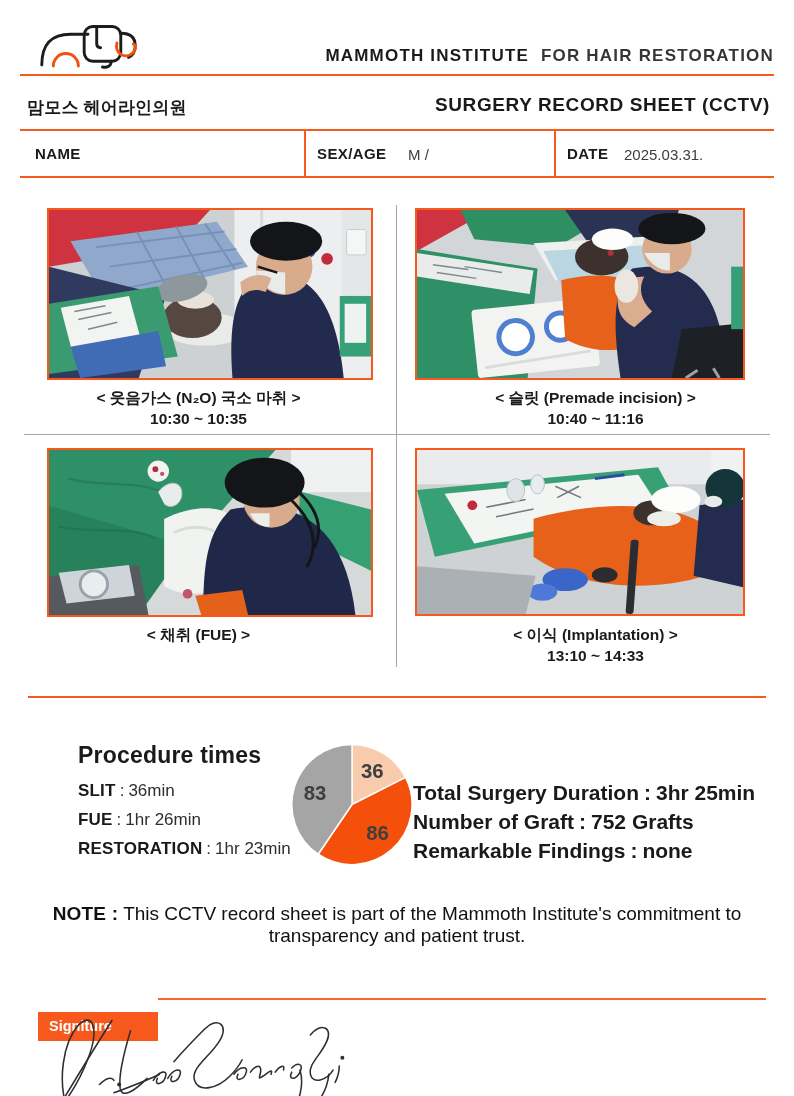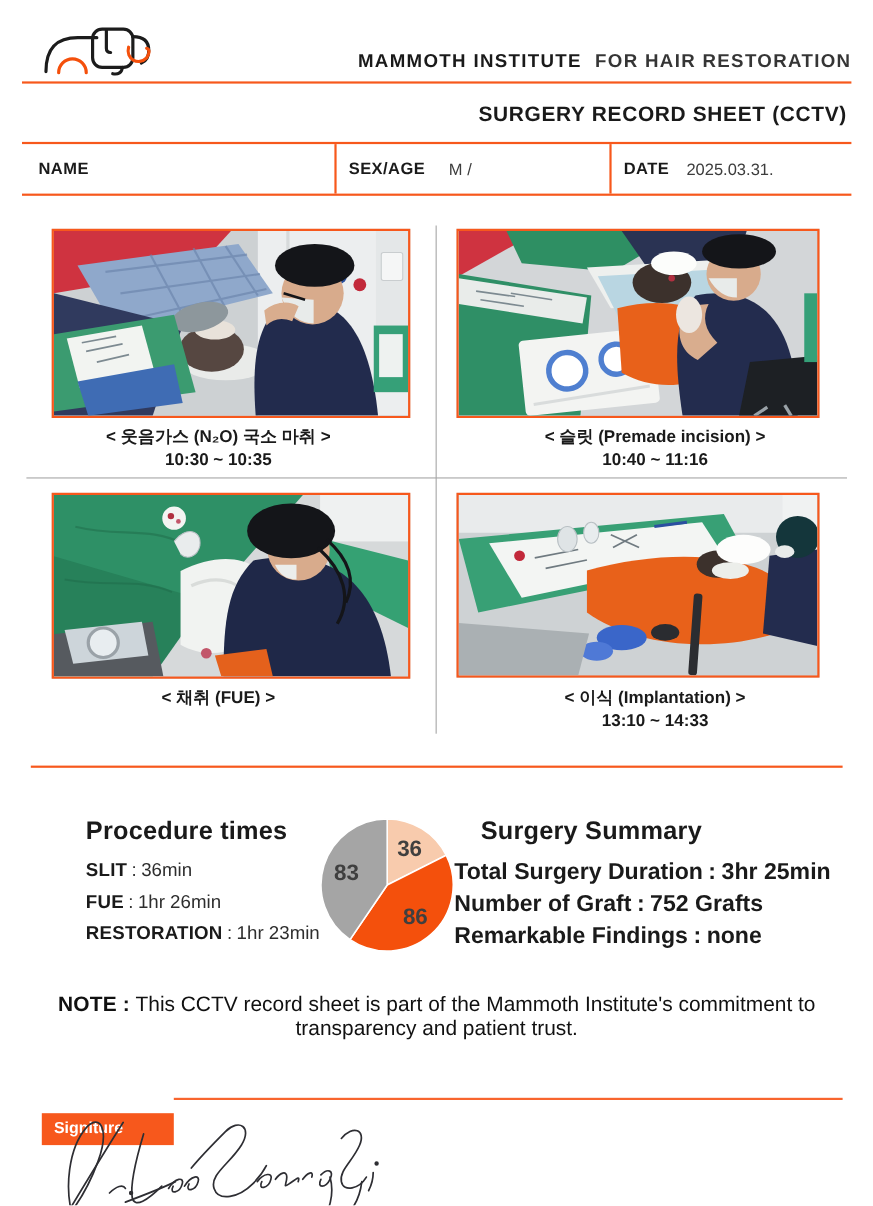--- a/index.html
+++ b/index.html
@@ -96,20 +96,21 @@
         <path d="M84,30 C81,41 93,48 101,40 C104,36 104,32 101,31"></path>
       </g>
     </svg>
   </div>
   <div class="abs brand-title">
     <span class="brand-strong">MAMMOTH INSTITUTE</span>
     <span class="brand-light">FOR HAIR RESTORATION</span>
   </div>
   <div class="abs rule-orange rule-1"></div>
 
+  <div class="abs clinic-kr">맘모스 헤어라인의원</div>
   <div class="abs sheet-title">SURGERY RECORD SHEET (CCTV)</div>
 
   <div class="abs rule-orange tbl-top"></div>
   <div class="abs rule-orange tbl-bottom"></div>
   <div class="abs tbl-vline v1"></div>
   <div class="abs tbl-vline v2"></div>
   <div class="abs cell-label lbl-name">NAME</div>
   <div class="abs cell-label lbl-sex">SEX/AGE</div>
   <div class="abs cell-value val-sex">M /</div>
   <div class="abs cell-label lbl-date">DATE</div>
@@ -300,21 +301,20 @@
     <svg viewBox="0 0 130 130">
         <path d="M65,65 L65.0,3.0 A62,62 0 0 1 120.3,37.1 Z" fill="#f8cbad" stroke="#fff" stroke-width="1.5"></path>
         <text x="86.0" y="37.9" text-anchor="middle" class="pie-label" fill="#3f3f3f">36</text>
         <path d="M65,65 L120.3,37.1 A62,62 0 0 1 30.1,116.3 Z" fill="#f4500c" stroke="#fff" stroke-width="1.5"></path>
         <text x="91.4" y="102.1" text-anchor="middle" class="pie-label" fill="#3f3f3f">86</text>
         <path d="M65,65 L30.1,116.3 A62,62 0 0 1 65.0,3.0 Z" fill="#a5a5a5" stroke="#fff" stroke-width="1.5"></path>
         <text x="26.8" y="60.2" text-anchor="middle" class="pie-label" fill="#3f3f3f">83</text>
       </svg>
   </div>
 
-  <div class="abs sec-title sum-title">Surgery Summary</div>
   <div class="abs sum-item si0">
     <span>Total Surgery Duration</span><span class="sep">:</span><span>3hr 25min</span>
   </div>
   <div class="abs sum-item si1">
     <span>Number of Graft</span><span class="sep">:</span><span>752 Grafts</span>
   </div>
   <div class="abs sum-item si2">
     <span>Remarkable Findings</span><span class="sep">:</span><span>none</span>
   </div>
 

